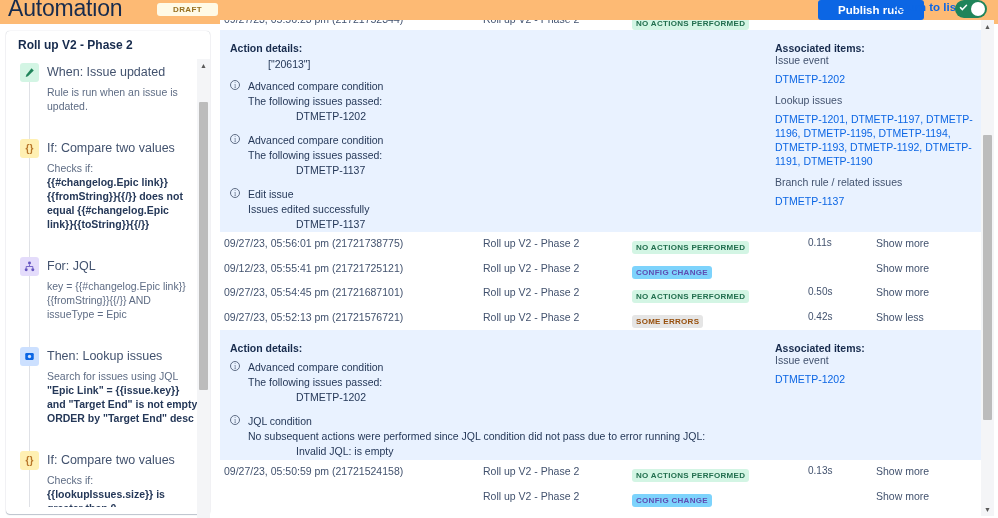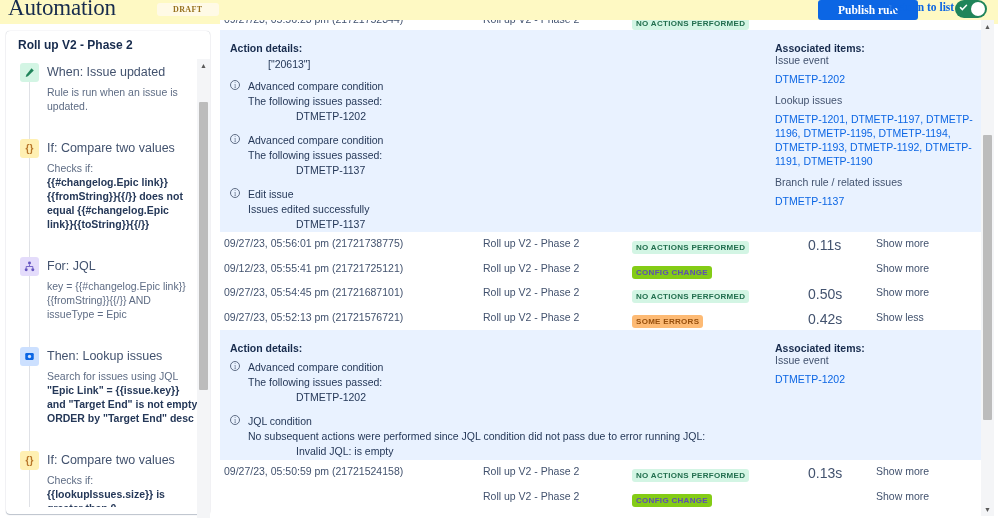--- a/index.html
+++ b/index.html
@@ -8,22 +8,21 @@
     width: 998px; height: 518px;
     background: #ffffff;
     font-family: "Liberation Sans", "DejaVu Sans", sans-serif;
     color: #172b4d;
     overflow: hidden;
   }
 
   
   .header {
     position: absolute; top: 0; left: 0; width: 998px; height: 24px;
-    background: #fef9c3;
-    font-family: Liberation Serif, serif;
+    background: #fdba74;
   }
   .page-title {
     position: absolute; left: 8px; top: -5px;
     font-size: 23px; font-weight: 400; color: #172b4d;
     letter-spacing: -0.2px;
   }
   .draft-badge {
     position: absolute; left: 157px; top: 3px;
     background: #fffae6; color: #97711f;
     font-size: 8px; font-weight: bold; letter-spacing: .4px;
@@ -157,30 +156,30 @@
   .assoc-links a { color: #0c66e4; text-decoration: none; cursor: pointer; }
 
   
   .log-row {
     position: relative; width: 761px; height: 24.5px;
     border-bottom: 0px;
   }
   .log-row .c-date  { position: absolute; left: 4px;  top: 5px; font-size: 10.5px; color: #42526e; }
   .log-row .c-rule  { position: absolute; left: 263px; top: 5px; font-size: 10.5px; color: #42526e; }
   .log-row .c-stat  { position: absolute; left: 412px; top: 4px; }
-  .log-row .c-dur   { position: absolute; left: 588px; top: 5px; font-size: 14px; color: #42526e; }
+  .log-row .c-dur   { position: absolute; left: 588px; top: 5px; font-size: 10px; color: #42526e; }
   .log-row .c-more  { position: absolute; left: 656px; top: 5px; font-size: 10.5px; color: #42526e; cursor: pointer; }
 
   .badge {
     display: inline-block; font-size: 8px; font-weight: bold;
     letter-spacing: .3px; padding: 2px 4px; border-radius: 3px;
   }
   .badge-green  { background: #d3f5e4; color: #216e4e; }
-  .badge-purple { background: #84cc16; color: #5e4db2; }
-  .badge-amber  { background: #fdba74; color: #974f0c; }
+  .badge-purple { background: #7dd3fc; color: #5e4db2; }
+  .badge-amber  { background: #e5e5e5; color: #974f0c; }
 
   .row-cut {
     position: relative; width: 761px; height: 10px; overflow: hidden;
   }
   .row-cut .c-date { position: absolute; left: 4px; top: -7px; font-size: 10.5px; color: #42526e; }
   .row-cut .c-rule { position: absolute; left: 263px; top: -7px; font-size: 10.5px; color: #42526e; }
   .row-cut .c-stat { position: absolute; left: 412px; top: -8px; }
 </style>
 </head>
 <body>

